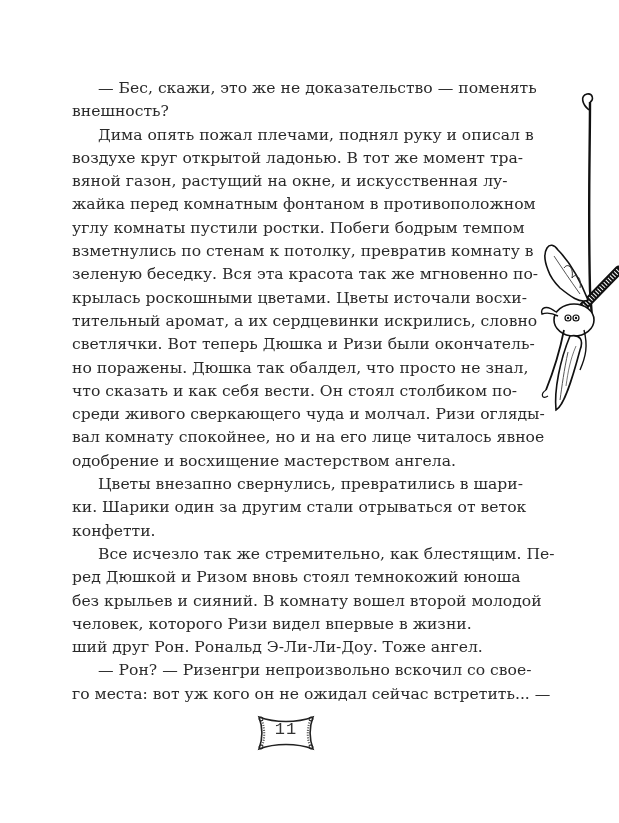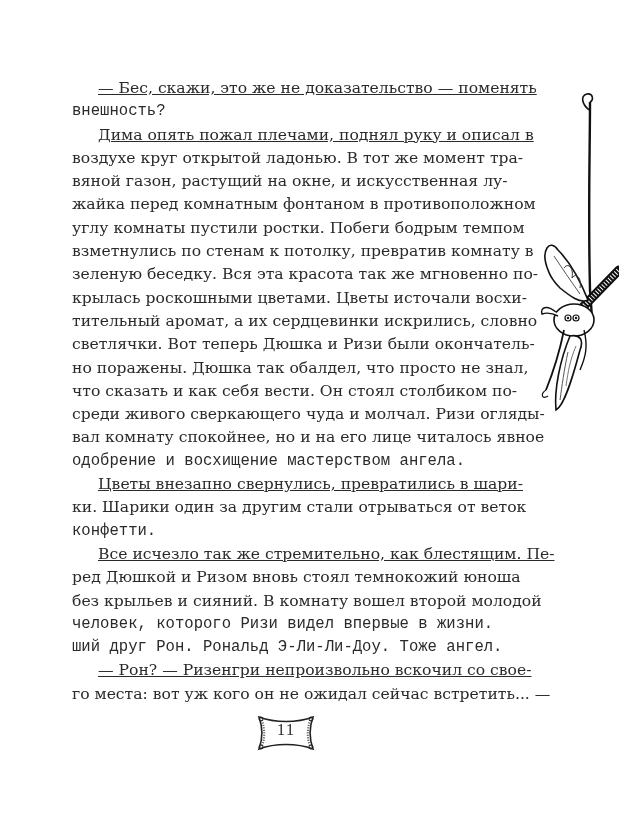--- a/index.html
+++ b/index.html
@@ -4,26 +4,26 @@
 <style>
   html, body { margin:0; padding:0; background:#ffffff; }
   body { width:619px; height:823px; position:relative; overflow:hidden; }
   .page { position:absolute; left:0; top:0; width:619px; height:823px; background:#fff; }
   .text-block {
     position:absolute; left:72px; top:77px; width:430px;
     font-family:"DejaVu Serif", "Liberation Serif", serif;
     font-size:15.6px; line-height:23.3px; color:#2a2a2a;
   }
   .line { display:block; white-space:nowrap; text-align:justify; text-align-last:justify; height:23.3px; }
-  .line.last { text-align-last:left;font-family:Liberation Mono, monospace; }
-  .line.indent { padding-left:26px;text-decoration:underline; }
+  .line.last { text-align-last:left; }
+  .line.indent { padding-left:26px; }
   .page-number-frame { position:absolute; left:253px; top:712px; width:66px; height:42px; }
   .page-number {
     position:absolute; left:0; top:8px; width:66px; text-align:center;
-    font-family:Liberation Serif, serif; font-size:17px; color:#333;
+    font-family:Liberation Mono, monospace; font-size:17px; color:#333;
     letter-spacing:1px;
   }
   .illustration { position:absolute; left:510px; top:90px; width:109px; height:340px; }
 </style>
 </head>
 <body>
 
 <div class="page">
 
   <div class="text-block" id="text-block">

